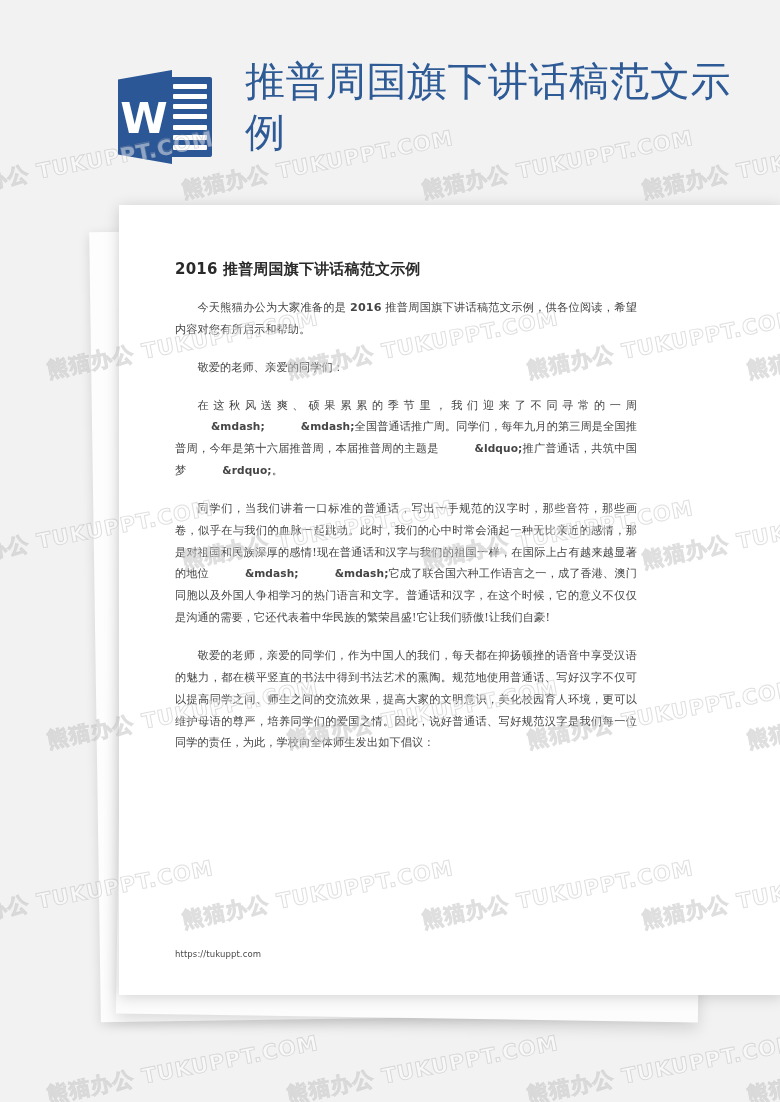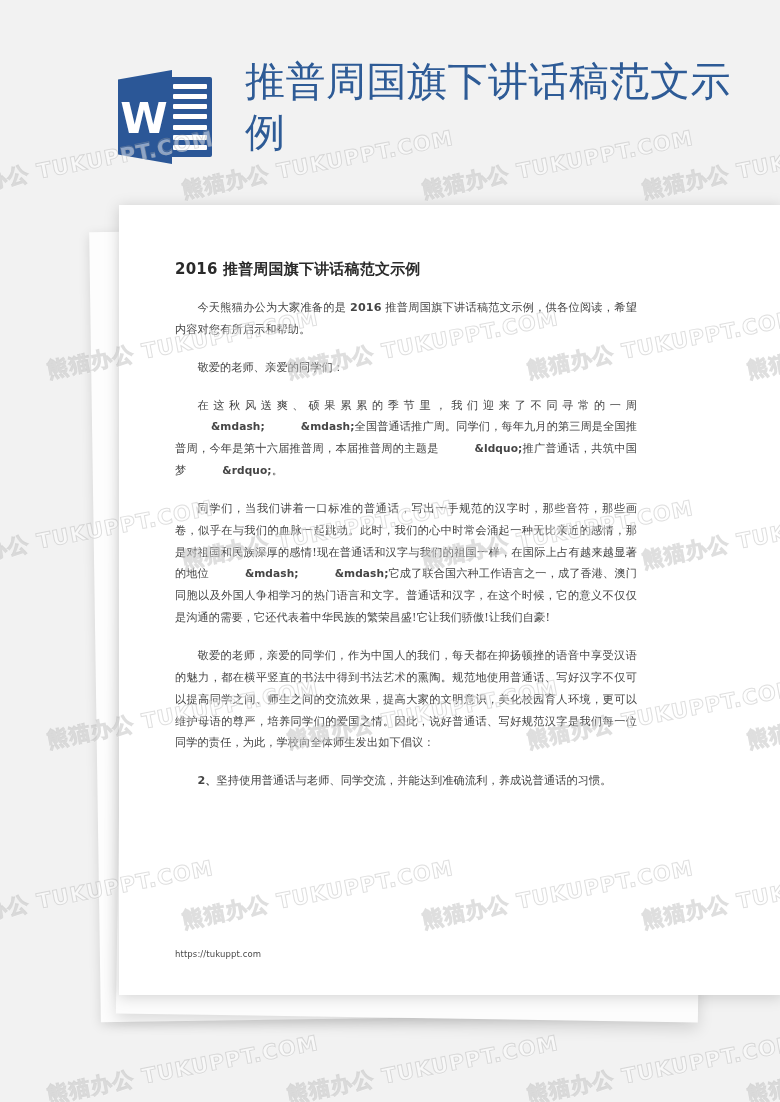--- a/index.html
+++ b/index.html
@@ -198,21 +198,20 @@
 
   <div id="sheet-main">
     <div id="doc-body">
       <div id="doc-heading">2016 推普周国旗下讲话稿范文示例</div>
 
       <p class="doc-p">今天熊猫办公为大家准备的是 <span class="num">2016</span> 推普周国旗下讲话稿范文示例，供各位阅读，希望内容对您有所启示和帮助。</p>
       <p class="doc-p">敬爱的老师、亲爱的同学们：</p>
       <p class="doc-p">在这秋风送爽、硕果累累的季节里，我们迎来了不同寻常的一周<span class="ent">&amp;mdash;</span><span class="ent">&amp;mdash;</span>全国普通话推广周。同学们，每年九月的第三周是全国推普周，今年是第十六届推普周，本届推普周的主题是<span class="ent">&amp;ldquo;</span>推广普通话，共筑中国梦<span class="ent">&amp;rdquo;</span>。</p>
       <p class="doc-p">同学们，当我们讲着一口标准的普通话，写出一手规范的汉字时，那些音符，那些画卷，似乎在与我们的血脉一起跳动。此时，我们的心中时常会涌起一种无比亲近的感情，那是对祖国和民族深厚的感情!现在普通话和汉字与我们的祖国一样，在国际上占有越来越显著的地位<span class="ent">&amp;mdash;</span><span class="ent">&amp;mdash;</span>它成了联合国六种工作语言之一，成了香港、澳门同胞以及外国人争相学习的热门语言和文字。普通话和汉字，在这个时候，它的意义不仅仅是沟通的需要，它还代表着中华民族的繁荣昌盛!它让我们骄傲!让我们自豪!</p>
       <p class="doc-p">敬爱的老师，亲爱的同学们，作为中国人的我们，每天都在抑扬顿挫的语音中享受汉语的魅力，都在横平竖直的书法中得到书法艺术的熏陶。规范地使用普通话、写好汉字不仅可以提高同学之间、师生之间的交流效果，提高大家的文明意识，美化校园育人环境，更可以维护母语的尊严，培养同学们的爱国之情。因此，说好普通话、写好规范汉字是我们每一位同学的责任，为此，学校向全体师生发出如下倡议：</p>
-      <p class="doc-p"><span class="num">2、</span>坚持使用普通话与老师、同学交流，并能达到准确流利，养成说普通话的习惯。</p>
     </div>
     <div id="doc-footer-url">https://tukuppt.com</div>
   </div>
 </div>
 
 <div id="header">
   <div id="word-icon">
     <div class="w-left">
       <span class="w-glyph">W</span>
     </div>

